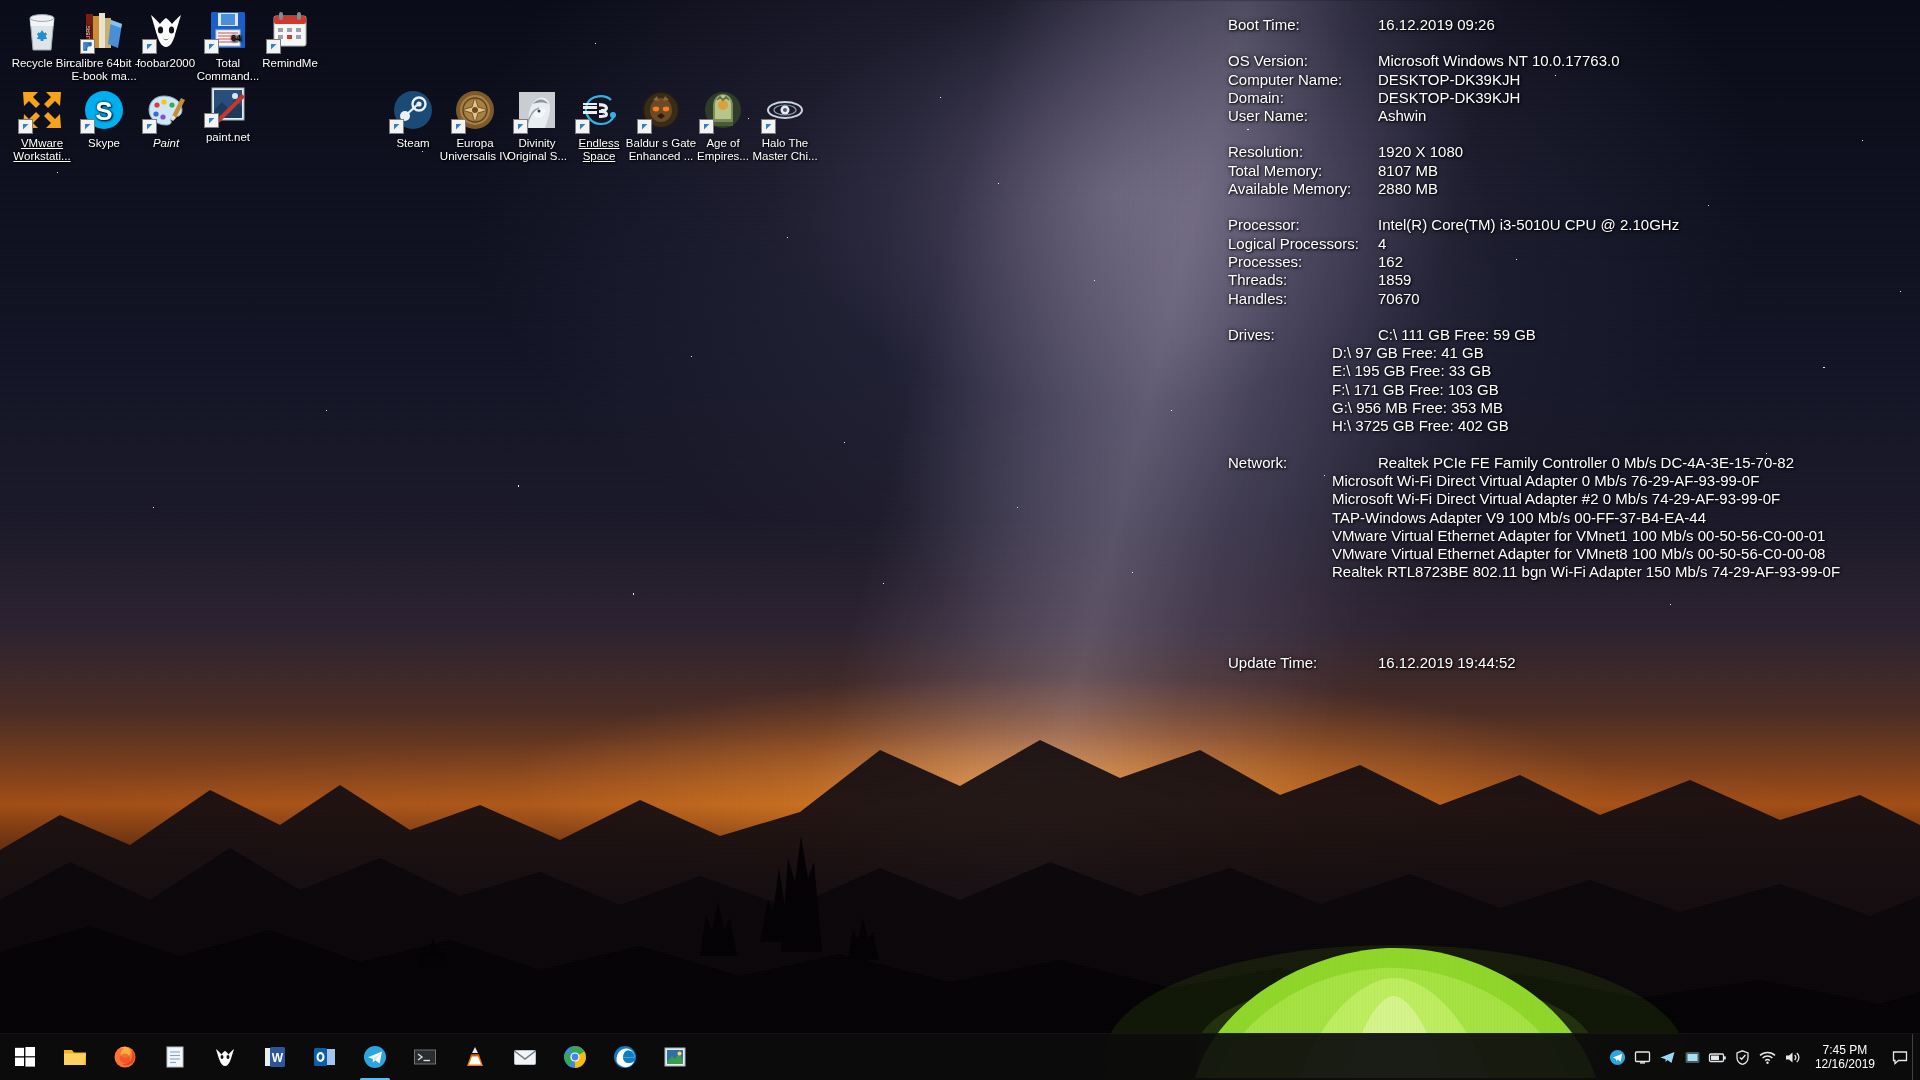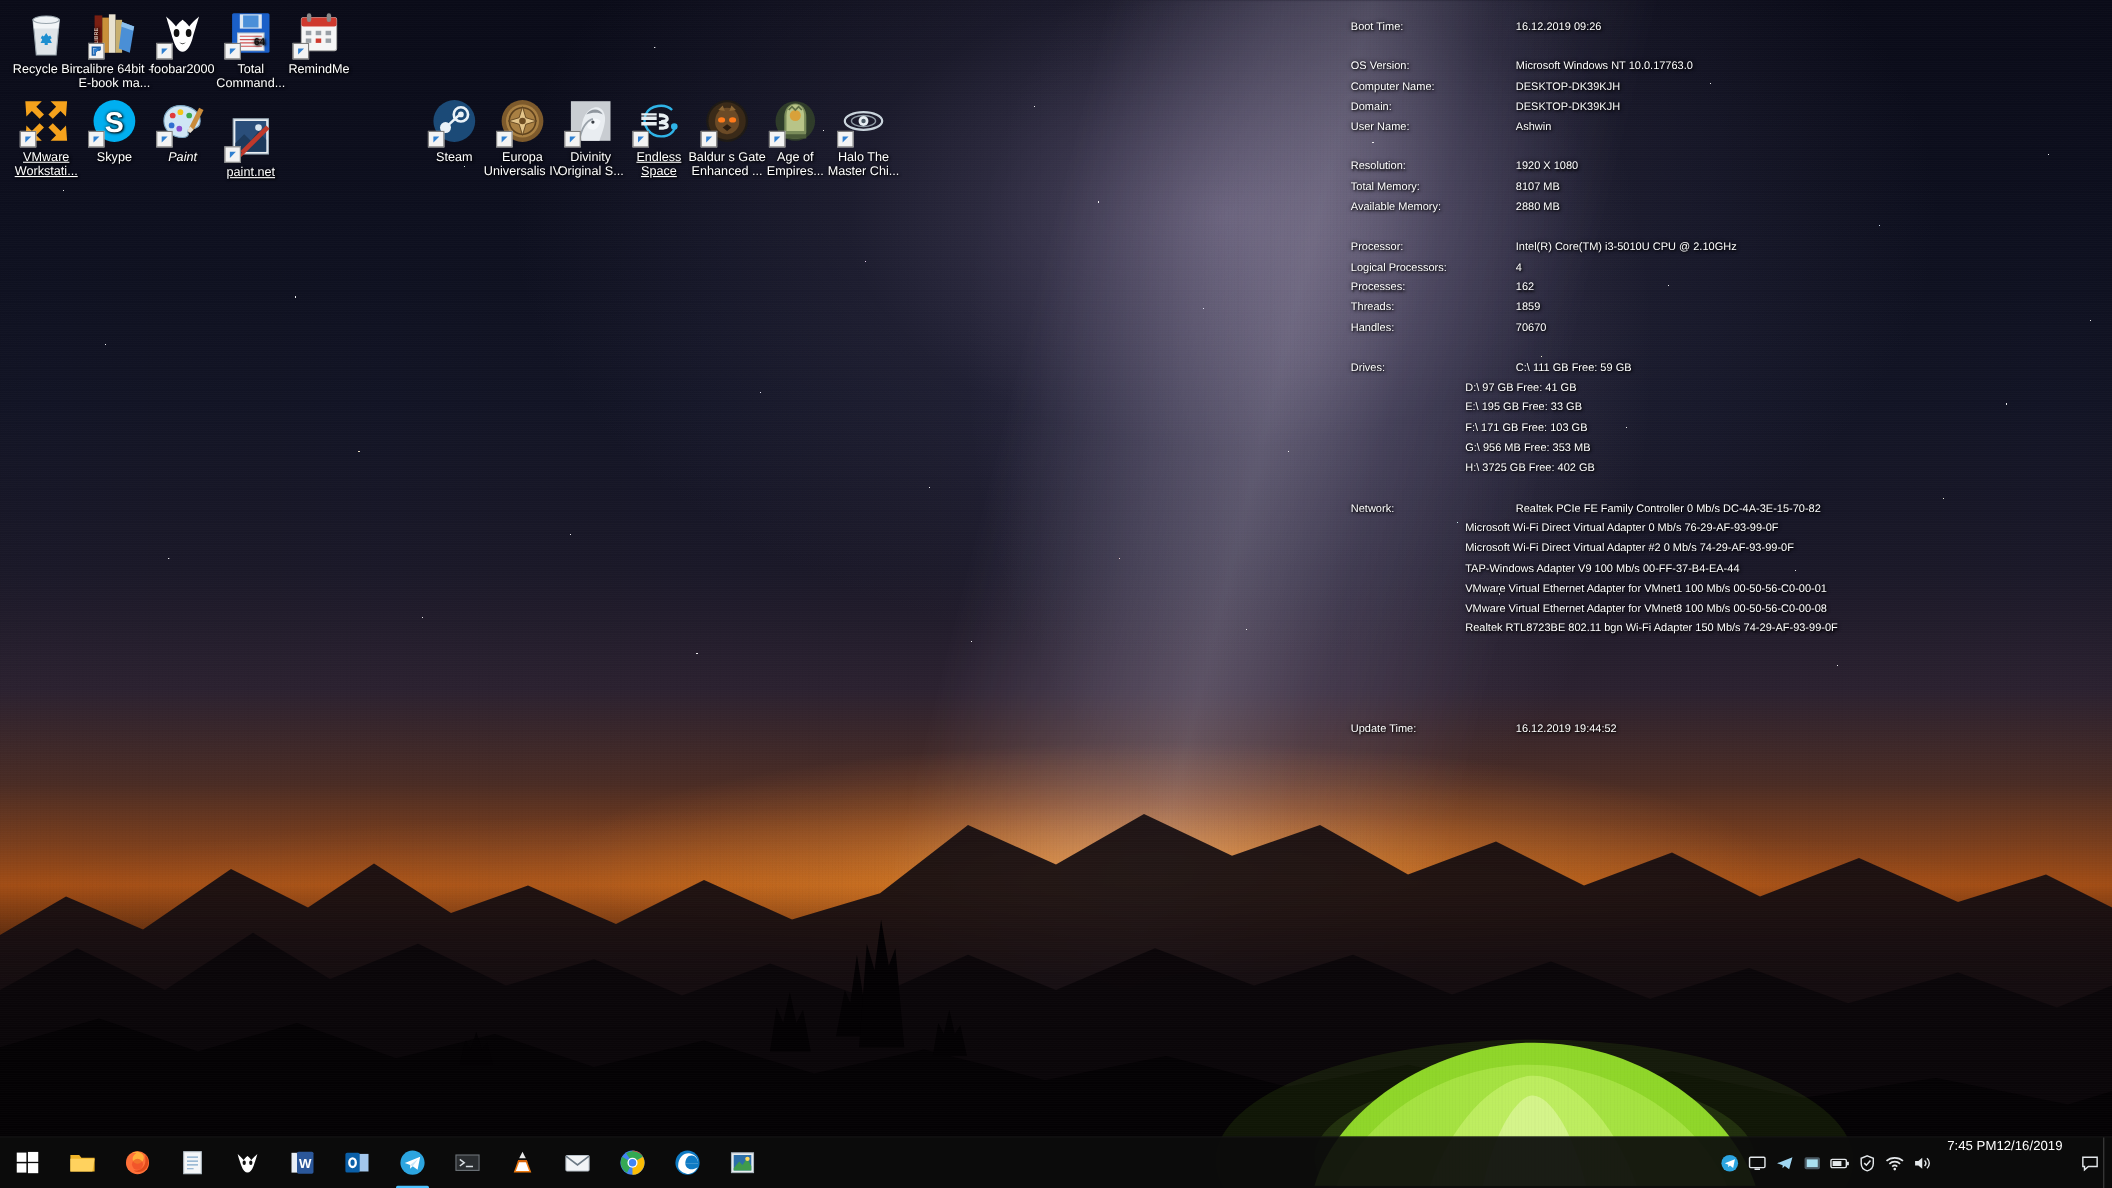--- a/index.html
+++ b/index.html
@@ -120,21 +120,21 @@
     position:absolute; left:0; bottom:0; width:15px; height:15px;
     background:#f3f3f3; border:1px solid #7d7d7d;
     display:flex; align-items:center; justify-content:center;
   }
   .shortcut-arrow svg { display:block; }
 
   
   #bginfo {
     position:absolute; left:1228px; top:16px; width:690px;
     color:#ffffff; font-family:"Liberation Sans", sans-serif;
-    font-size:10px; line-height:18.3px;
+    font-size:15px; line-height:18.3px;
     text-shadow:0 0 4px rgba(0,0,0,0.92), 1px 1px 2px rgba(0,0,0,0.85);
     user-select:none;
   }
   .bg-row { display:flex; align-items:flex-start; }
   .bg-key { width:150px; flex:0 0 150px; }
   .bg-val { flex:1 1 auto; white-space:nowrap; }
   .bg-gap { height:18px; }
   .bg-sub { margin-left:104px; white-space:nowrap; }
 
   
@@ -159,21 +159,21 @@
 
   #tray {
     margin-left:auto; display:flex; align-items:center; height:47px;
   }
   .tray-icon {
     width:25px; height:47px; display:flex; align-items:center; justify-content:center;
   }
   #clock {
     color:#fff; font-size:12px; line-height:14px; text-align:center;
     padding:0 12px 0 10px; height:47px;
-    display:flex; flex-direction:row; justify-content:center;
+    display:flex; flex-direction:column; justify-content:center;
   }
   #show-desktop {
     width:8px; height:47px; border-left:1px solid rgba(255,255,255,0.22);
   }
 </style>
 </head>
 <body>
 
 <div id="desktop">
 
@@ -370,21 +370,21 @@
       </svg>
       <span class="shortcut-arrow">
         <svg width="11" height="11" viewBox="0 0 11 11">
             <path d="M3,8.6 L3,3 L8.4,3 L3,8.6 Z" fill="#2f7fd0"></path>
           </svg>
       </span>
     </div>
     <span class="icon-label">Paint</span>
   </div>
 
-  <div class="icon-cell" style="left:190px; top:100px;text-decoration:underline;">
+  <div class="icon-cell" style="left:190px; top:80px;">
     <div class="icon-art">
       <svg width="48" height="48" viewBox="0 0 48 48">
         <rect x="8" y="8" width="32" height="32" fill="#e9eef2" stroke="#9fb0bc"></rect>
         <rect x="10" y="10" width="28" height="28" fill="#2a4e7a"></rect>
         <path d="M10,30 L18,22 L24,28 L31,19 L38,27 L38,38 L10,38 Z" fill="#1d3a5c"></path>
         <circle cx="31" cy="16" r="3" fill="#d9e6f0"></circle>
         <path d="M12,40 L38,14 L41,17 L15,43 Z" fill="#c0392b"></path>
         <path d="M12,40 L16,38 L14,42 Z" fill="#2c3e50"></path>
       </svg>
       <span class="shortcut-arrow">

